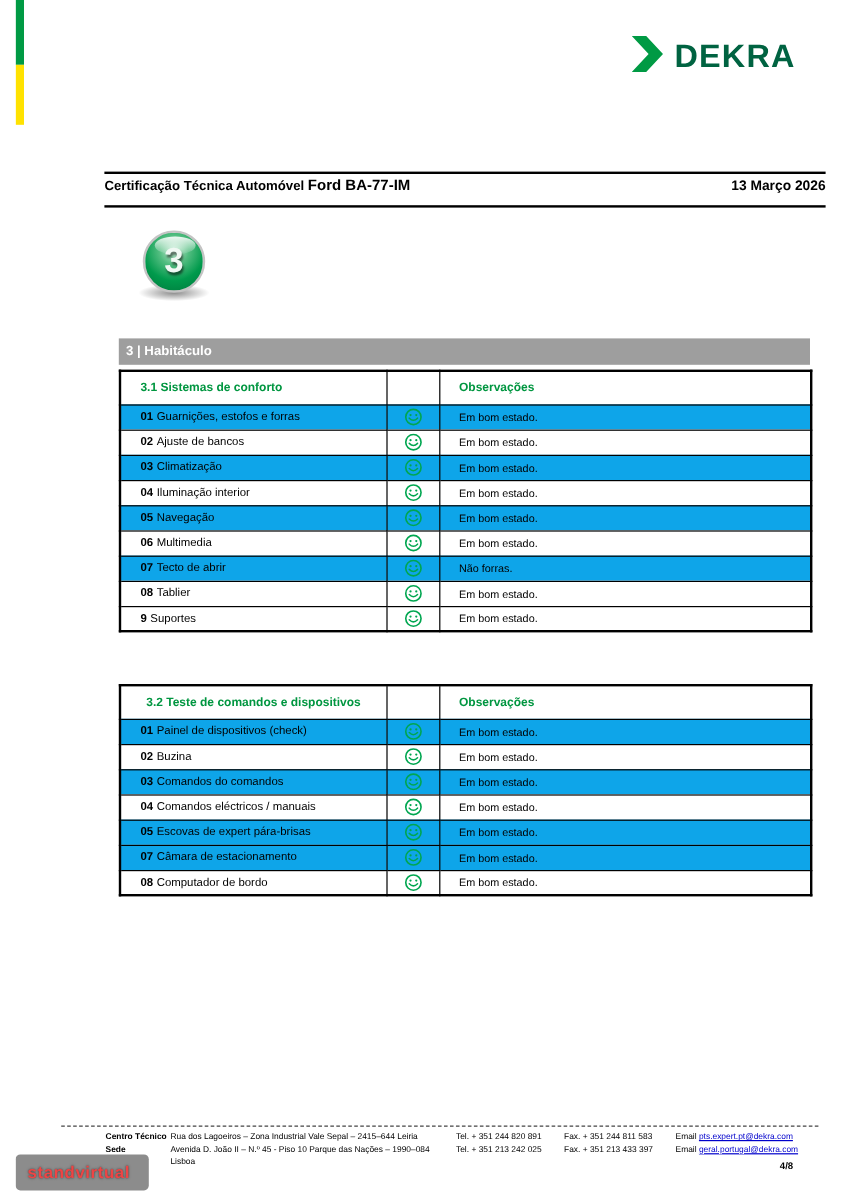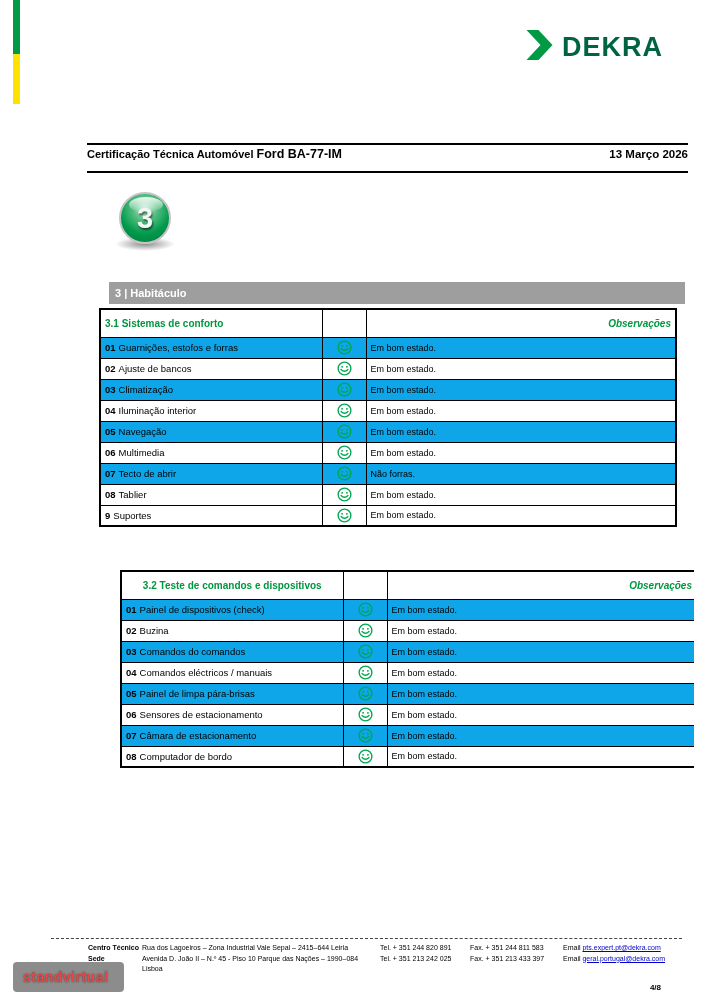--- a/index.html
+++ b/index.html
@@ -29,48 +29,48 @@
   .badge-shadow { position:absolute; left:102px; top:237px; width:60px; height:14px; border-radius:50%;
     background:radial-gradient(ellipse at center, rgba(0,0,0,0.45) 0%, rgba(0,0,0,0) 70%); }
   .badge { position:absolute; left:106px; top:192px; width:52px; height:52px; border-radius:50%;
     background:radial-gradient(circle at 50% 30%, #cdeeda 0%, #52bd80 30%, #009a4c 62%, #00773b 100%);
     border:2px solid #c4c4c4; display:flex; align-items:center; justify-content:center; }
   .badge::after { content:""; position:absolute; top:3px; left:8px; width:34px; height:15px; border-radius:50%;
     background:linear-gradient(rgba(255,255,255,0.9), rgba(255,255,255,0.05)); }
   .badge .num { font-size:29px; font-weight:bold; color:#f0f8f3; text-shadow:1px 2px 2px rgba(0,0,0,0.55); position:relative; z-index:1; }
 
   
-  .section-bar { position:absolute; left:96px; top:282px; width:576px; height:22px; background:#9E9E9E;
+  .section-bar { position:absolute; left:86px; top:282px; width:576px; height:22px; background:#9E9E9E;
     color:#fff; font-weight:bold; font-size:11px; line-height:22px; padding-left:6px; }
 
   
   table.grid { position:absolute; left:86px; width:576px; border-collapse:collapse; table-layout:fixed;
     border:2px solid #000; }
   #t1 { top:308px; }
-  #t2 { top:570px;margin-left:21px; }
-  table.grid td { border:1px solid #000; height:21px; vertical-align:middle; font-size:9.5px; color:#000; padding:0 4px; background:#fff; }
+  #t2 { top:570px; }
+  table.grid td { border:1px solid #000; height:21px; vertical-align:middle; font-size:9.5px; color:#000; padding:0 16px; background:#fff; }
   table.grid tr.head td { height:28px; color:#009640; font-weight:bold; font-size:10px; background:#fff; }
-  table.grid tr.head td.c3 { text-align:right;font-style:italic; }
+  table.grid tr.head td.c3 { text-align:left; }
   table.grid tr.head td.center { text-align:center; }
   table.grid tr.odd td { background:#0ea5e9; }
   table.grid td.c2 { text-align:center; padding:0; }
   table.grid .num { font-weight:bold; margin-right:3px; }
   table.grid td.c3 { font-size:9px; }
   .smiley { display:inline-block; width:15px; height:15px; vertical-align:middle; }
 
   
   .dashline { position:absolute; left:38px; top:938px; width:631px; border-top:1px dashed #444; }
   .footer { position:absolute; left:75px; top:943px; width:600px; font-size:7px; color:#000; }
   .f-row { display:flex; line-height:10.5px; }
   .f-label { width:54px; font-weight:bold; }
   .f-addr  { width:238px; }
   .f-tel   { width:90px; }
   .f-fax   { width:93px; }
   .f-email a { color:#0000CC; }
-  .page-num { position:absolute; right:33px; top:967px; font-size:8px; font-weight:bold; color:#000;margin-top:16px; }
+  .page-num { position:absolute; right:33px; top:967px; font-size:8px; font-weight:bold; color:#000; }
 
   
   .watermark { position:absolute; left:0; top:962px; background:rgba(45,45,45,0.55); color:#ef4444;
     font-weight:bold; font-size:14px; padding:7px 16px 7px 10px; border-radius:4px; letter-spacing:0.5px;
     text-shadow:0 0 2px rgba(0,0,0,0.6); }
 </style>
 </head>
 <body>
 
 <div class="page">
@@ -255,31 +255,21 @@
           <td class="c1"><span class="num">04</span><span>Comandos eléctricos / manuais</span></td>
           <td class="c2"><span><svg class="smiley" viewBox="0 0 20 20">
                 <circle cx="10" cy="10" r="8.5" fill="none" stroke="#00A650" stroke-width="1.8"></circle>
                 <circle cx="6.8" cy="7.8" r="1.25" fill="#00A650"></circle>
                 <circle cx="13.2" cy="7.8" r="1.25" fill="#00A650"></circle>
                 <path d="M5.4 11.3 Q10 16 14.6 11.3" fill="none" stroke="#00A650" stroke-width="1.7" stroke-linecap="round"></path>
               </svg></span></td>
           <td class="c3">Em bom estado.</td>
         </tr>
         <tr class="odd">
-          <td class="c1"><span class="num">05</span><span>Painel de limpa pára-brisas</span></td>
-          <td class="c2"><span><svg class="smiley" viewBox="0 0 20 20">
-                <circle cx="10" cy="10" r="8.5" fill="none" stroke="#00A650" stroke-width="1.8"></circle>
-                <circle cx="6.8" cy="7.8" r="1.25" fill="#00A650"></circle>
-                <circle cx="13.2" cy="7.8" r="1.25" fill="#00A650"></circle>
-                <path d="M5.4 11.3 Q10 16 14.6 11.3" fill="none" stroke="#00A650" stroke-width="1.7" stroke-linecap="round"></path>
-              </svg></span></td>
-          <td class="c3">Em bom estado.</td>
-        </tr>
-        <tr class="even">
-          <td class="c1"><span class="num">06</span><span>Sensores de estacionamento</span></td>
+          <td class="c1"><span class="num">05</span><span>Escovas de expert pára-brisas</span></td>
           <td class="c2"><span><svg class="smiley" viewBox="0 0 20 20">
                 <circle cx="10" cy="10" r="8.5" fill="none" stroke="#00A650" stroke-width="1.8"></circle>
                 <circle cx="6.8" cy="7.8" r="1.25" fill="#00A650"></circle>
                 <circle cx="13.2" cy="7.8" r="1.25" fill="#00A650"></circle>
                 <path d="M5.4 11.3 Q10 16 14.6 11.3" fill="none" stroke="#00A650" stroke-width="1.7" stroke-linecap="round"></path>
               </svg></span></td>
           <td class="c3">Em bom estado.</td>
         </tr>
         <tr class="odd">
           <td class="c1"><span class="num">07</span><span>Câmara de estacionamento</span></td>

